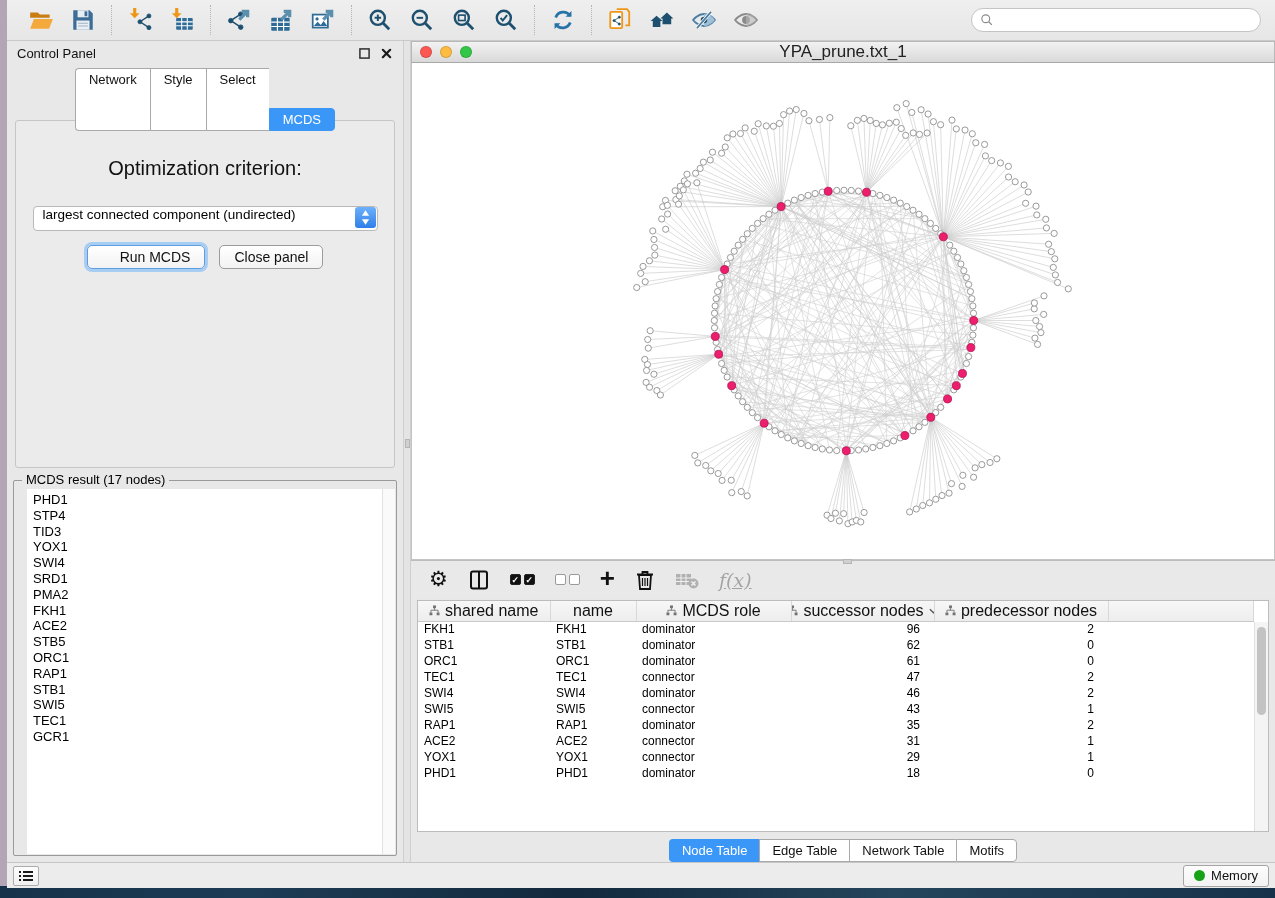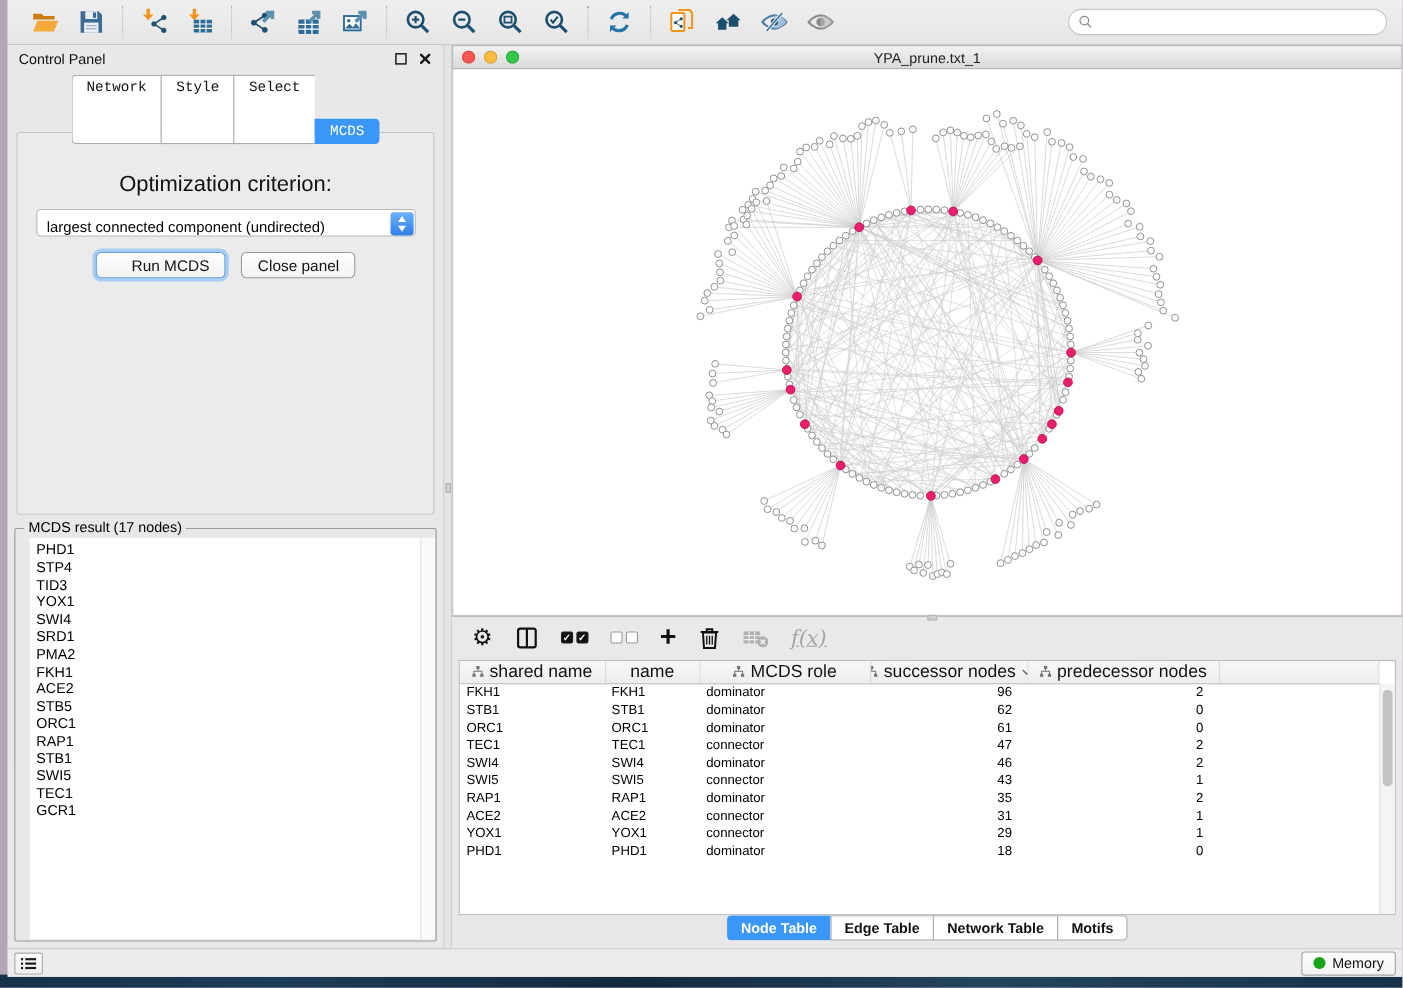--- a/index.html
+++ b/index.html
@@ -26,31 +26,31 @@
 
   
   .main { flex:1; display:flex; min-height:0; }
 
   
   .cpanel { width:396px; flex:0 0 396px; background:#e8e8e8; display:flex; flex-direction:column; }
   .panel-head { height:25px; display:flex; align-items:center; padding:0 10px; font-size:13px; color:#111; }
   .panel-head .spacer { flex:1; }
   .mini-ic { width:13px; height:13px; margin-left:9px; cursor:pointer; display:flex; align-items:center; justify-content:center;}
   .mini-ic svg { width:11px; height:11px; }
-  .ctab-row { display:flex; justify-content:center; margin-top:2px; position:relative; z-index:2;font-family:Liberation Mono, monospace; }
+  .ctab-row { display:flex; justify-content:center; margin-top:2px; position:relative; z-index:2; }
   .ctab { font-size:13px; padding:3px 13px; background:#fff; border:1px solid #a9a9a9; border-right:none;
     color:#111; cursor:pointer; }
   .ctab:first-child { border-radius:4px 0 0 4px; }
   .ctab:last-child { border-right:1px solid #a9a9a9; border-radius:0 4px 4px 0;margin-top:40px; }
   .ctab.active { background:#3b97f7; color:#fff; border-color:#3b97f7; }
   .ctab-content { margin:-11px 8px 0 8px; border:1px solid #c6c6c6; border-radius:3px;
     background:#ebebeb; height:348px; padding-top:24px; flex:0 0 auto;}
   .opt-label { text-align:center; font-size:20px; color:#111; margin-top:12px; }
-  .opt-select { margin:10px auto 0 auto; width:345px; height:25px; background:#fff;
-    border:1px solid #b9b9b9; border-radius:4px; display:flex; align-items:flex-end; cursor:pointer; }
+  .opt-select { margin:26px auto 0 auto; width:345px; height:25px; background:#fff;
+    border:1px solid #b9b9b9; border-radius:4px; display:flex; align-items:flex-start; cursor:pointer; }
   .opt-select .val { flex:1; font-size:13.5px; padding:0 9px; color:#000; white-space:nowrap; }
   .opt-select .step { width:21px; height:21px; margin-right:1px; border-radius:3px;
     background:linear-gradient(#6db1fb,#2f7fe8); display:flex; flex-direction:column;
     align-items:center; justify-content:center; gap:1px; }
   .opt-select .step svg { width:9px; height:7px; }
   .btn-row { display:flex; justify-content:center; gap:14px; margin-top:14px; }
   .btn { font-size:14px; color:#111; background:linear-gradient(#ffffff,#f2f2f2);
     border:1px solid #9c9c9c; border-radius:5px; padding:3px 14px; cursor:pointer; }
   .btn.focused { box-shadow:0 0 0 3px #a8cdf3; border-color:#5d9de0;padding-left:32px; }
 
@@ -71,21 +71,21 @@
     background:#d0d0d0; border:1px solid #b5b5b5; }
 
   
   .rightcol { flex:1; display:flex; flex-direction:column; min-width:0; }
   .netwin { height:520px; flex:0 0 520px; display:flex; flex-direction:column;
     border-bottom:1px solid #bdbdbd; }
   .net-titlebar { height:22px; flex:0 0 22px; background:linear-gradient(#f2f2f2,#d9d9d9);
     border:1px solid #b8b8b8; border-bottom-color:#a8a8a8; display:flex; align-items:center; position:relative; }
   .tl-dots { display:flex; gap:8px; padding-left:8px; }
   .tl { width:12px; height:12px; border-radius:50%; cursor:pointer; }
-  .net-title { position:absolute; left:0; right:0; text-align:center; font-size:13px; color:#222; }
+  .net-title { position:absolute; left:0; right:0; text-align:center; font-size:17px; color:#222; }
   .net-canvas { flex:1; background:#fff; border:1px solid #c4c4c4; border-top:none; position:relative; }
   .net-canvas svg { display:block; }
   .h-grip { position:absolute; bottom:-5px; left:50%; width:9px; height:5px;
     background:#d0d0d0; border:1px solid #b5b5b5; z-index:3;}
 
   
   .tpanel { flex:1; background:#e8e8e8; display:flex; flex-direction:column; min-height:0; position:relative;}
   .t-toolbar { height:37px; flex:0 0 37px; display:flex; align-items:center; gap:20px;
     padding:0 18px; background:#e9e9e9; }
   .t-tb-btn { display:flex; align-items:center; justify-content:center; cursor:pointer; height:26px;}
@@ -106,21 +106,21 @@
     height:20px; padding:0 4px; white-space:nowrap; overflow:hidden; }
   .datatable th .hwrap { display:flex; align-items:center; justify-content:center; gap:5px; }
   .datatable th svg.colic { width:11px; height:11px; flex:0 0 auto; }
   .datatable td { font-size:12px; color:#000; height:16px; padding:0 6px; white-space:nowrap; overflow:hidden;}
   .datatable td.num { text-align:right; padding-right:14px; }
   .t-scroll { position:absolute; top:21px; right:0; bottom:0; width:14px; background:#f4f4f4;
     border-left:1px solid #e0e0e0; }
   .t-thumb { position:absolute; top:5px; left:2px; width:9px; height:88px; border-radius:5px;
     background:#c3c3c3; cursor:pointer;}
 
-  .t-tabs { height:30px; flex:0 0 30px; display:flex; align-items:flex-start; justify-content:center;font-weight:bold; }
+  .t-tabs { height:30px; flex:0 0 30px; display:flex; align-items:flex-end; justify-content:center; }
   .t-tab { font-size:13px; padding:3px 12px; background:#fff; border:1px solid #a9a9a9; border-right:none;
     color:#111; cursor:pointer; }
   .t-tab:first-child { border-radius:4px 0 0 4px; }
   .t-tab:last-child { border-right:1px solid #a9a9a9; border-radius:0 4px 4px 0; }
   .t-tab.active { background:#3b97f7; color:#fff; border-color:#3b97f7; }
 
   
   .statusbar { height:26px; flex:0 0 26px; background:#ececec; border-top:1px solid #c6c6c6;
     display:flex; align-items:center; padding:0 6px; }
   .list-btn { width:26px; height:20px; background:linear-gradient(#fdfdfd,#f0f0f0);

